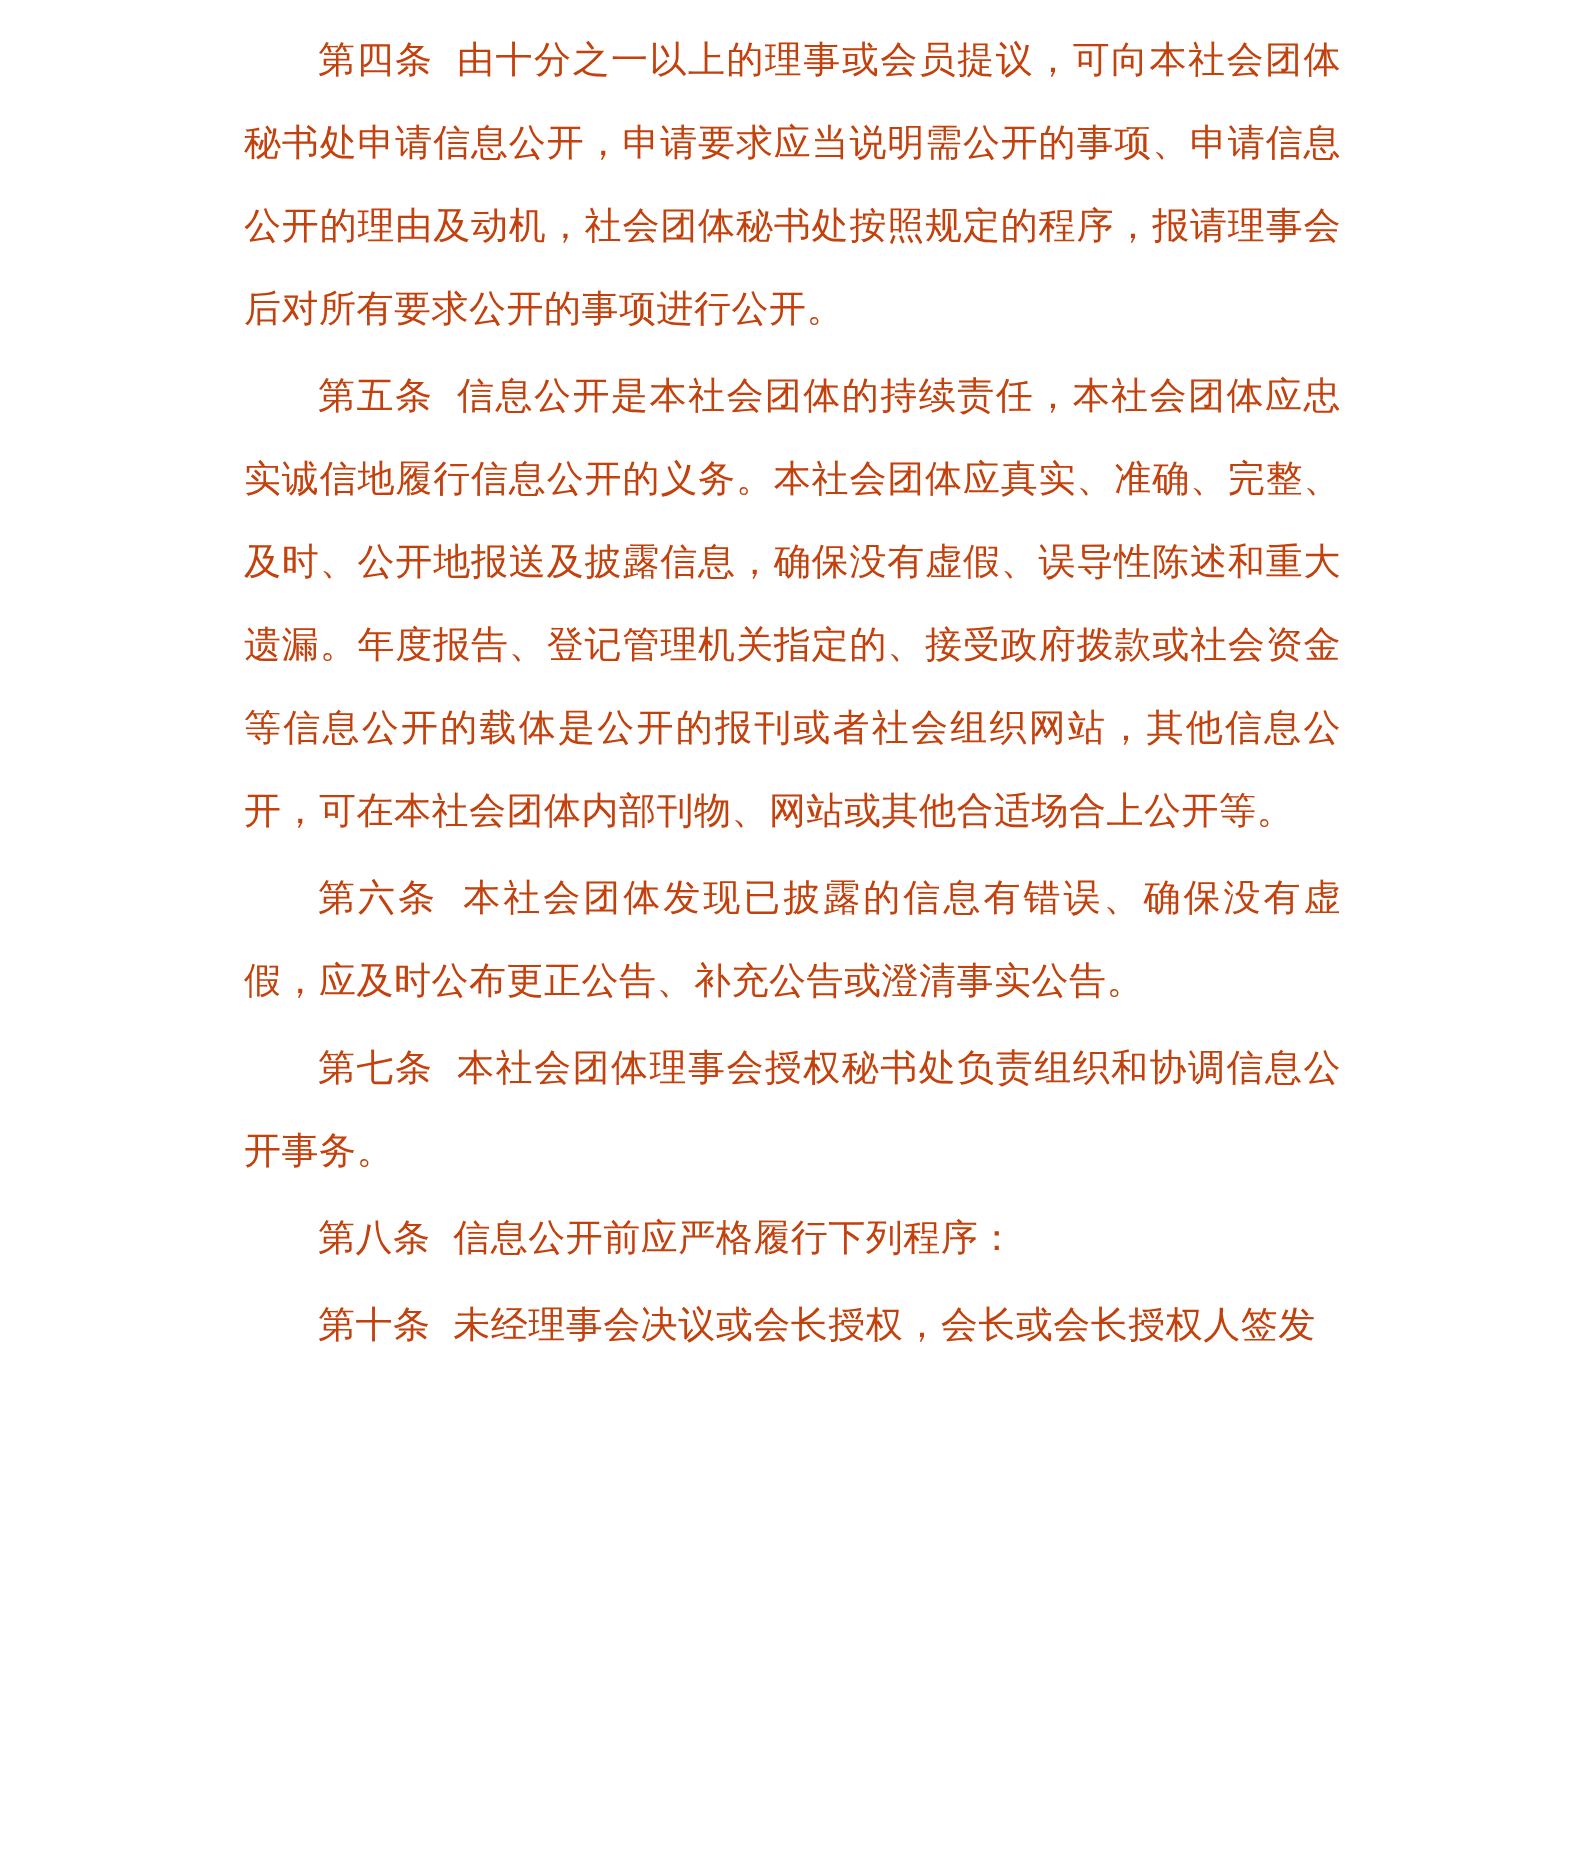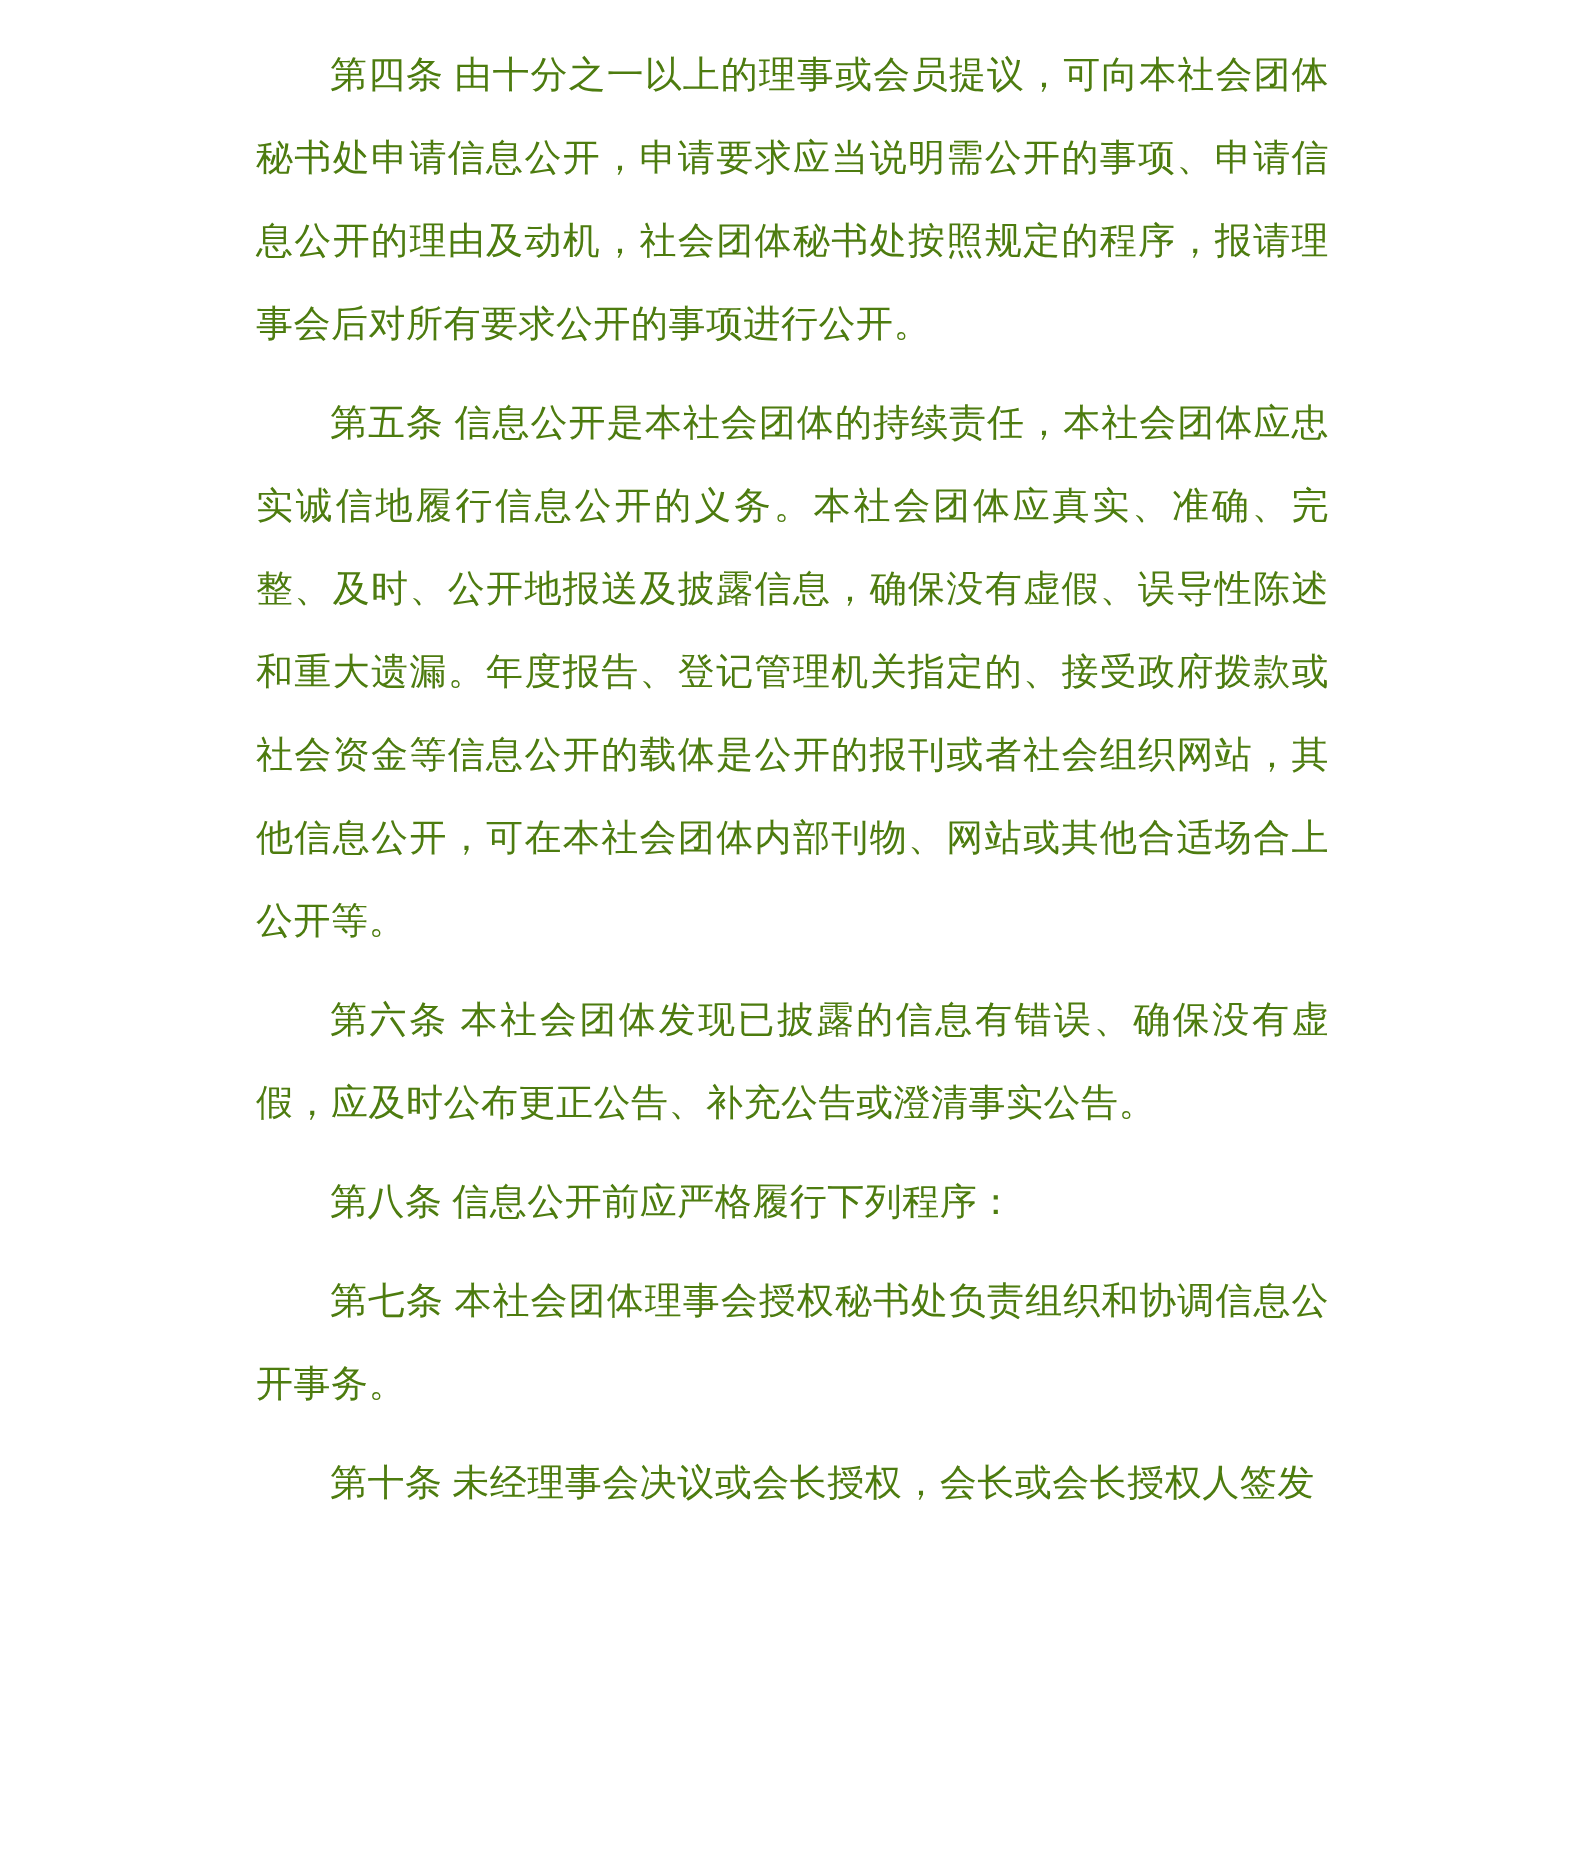--- a/index.html
+++ b/index.html
@@ -18,37 +18,37 @@
       height: 1870px;
       background: #ffffff;
     }
     .text-block {
       position: absolute;
       left: 240px;
       top: 17px;
       width: 1105px;
     }
     .para {
-      margin: 16px;
+      margin: 4px;
       padding: 0;
-      font-family: Liberation Serif, serif;
+      font-family: Liberation Mono, monospace;
       font-size: 37px;
       line-height: 83px;
-      color: #4d7c0f;
+      color: #c2410c;
       text-align: justify;
       text-indent: 2em;
       letter-spacing: 0.5px;
       word-break: break-all;
     }
   </style>
 </head>
 <body>
 
 <div class="page">
   <div class="text-block" id="doc-body">
       <p class="para">第四条 由十分之一以上的理事或会员提议，可向本社会团体秘书处申请信息公开，申请要求应当说明需公开的事项、申请信息公开的理由及动机，社会团体秘书处按照规定的程序，报请理事会后对所有要求公开的事项进行公开。</p>
       <p class="para">第五条 信息公开是本社会团体的持续责任，本社会团体应忠实诚信地履行信息公开的义务。本社会团体应真实、准确、完整、及时、公开地报送及披露信息，确保没有虚假、误导性陈述和重大遗漏。年度报告、登记管理机关指定的、接受政府拨款或社会资金等信息公开的载体是公开的报刊或者社会组织网站，其他信息公开，可在本社会团体内部刊物、网站或其他合适场合上公开等。</p>
       <p class="para">第六条 本社会团体发现已披露的信息有错误、确保没有虚假，应及时公布更正公告、补充公告或澄清事实公告。</p>
+      <p class="para">第七条 本社会团体理事会授权秘书处负责组织和协调信息公开事务。</p>
       <p class="para">第八条 信息公开前应严格履行下列程序：</p>
-      <p class="para">第七条 本社会团体理事会授权秘书处负责组织和协调信息公开事务。</p>
       <p class="para">第十条 未经理事会决议或会长授权，会长或会长授权人签发</p>
     </div>
 </div>
 
 </body></html>

